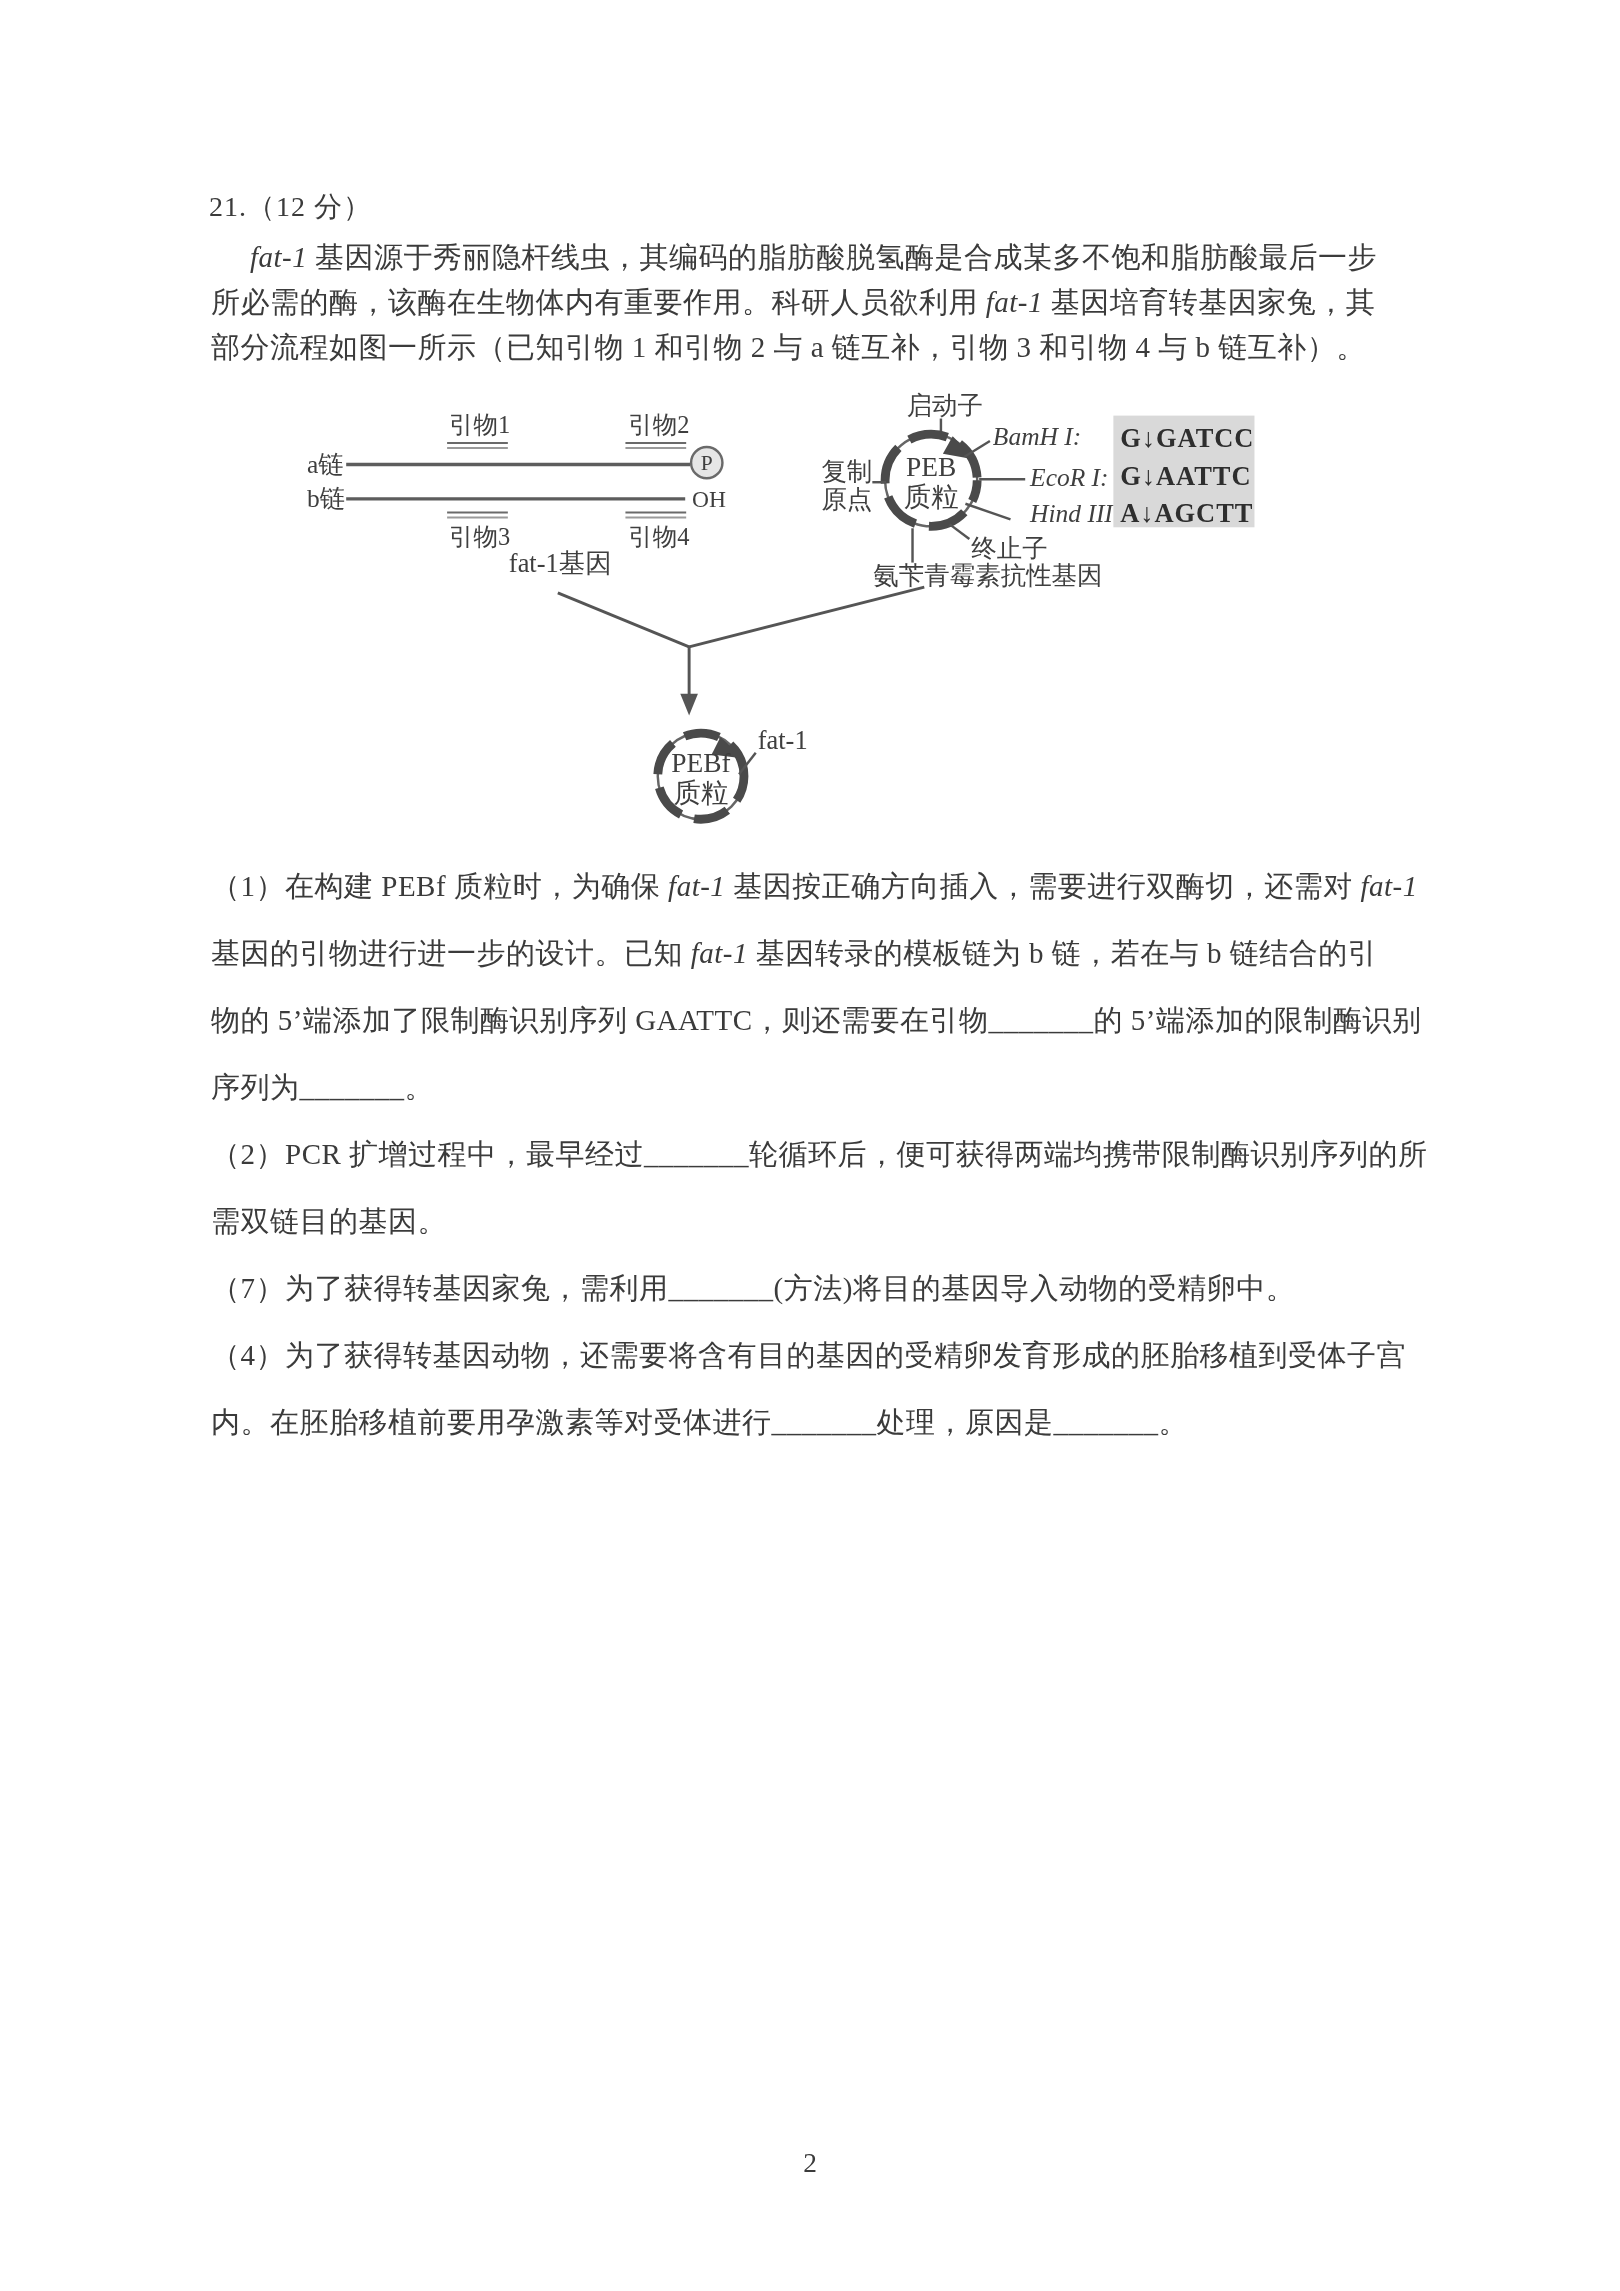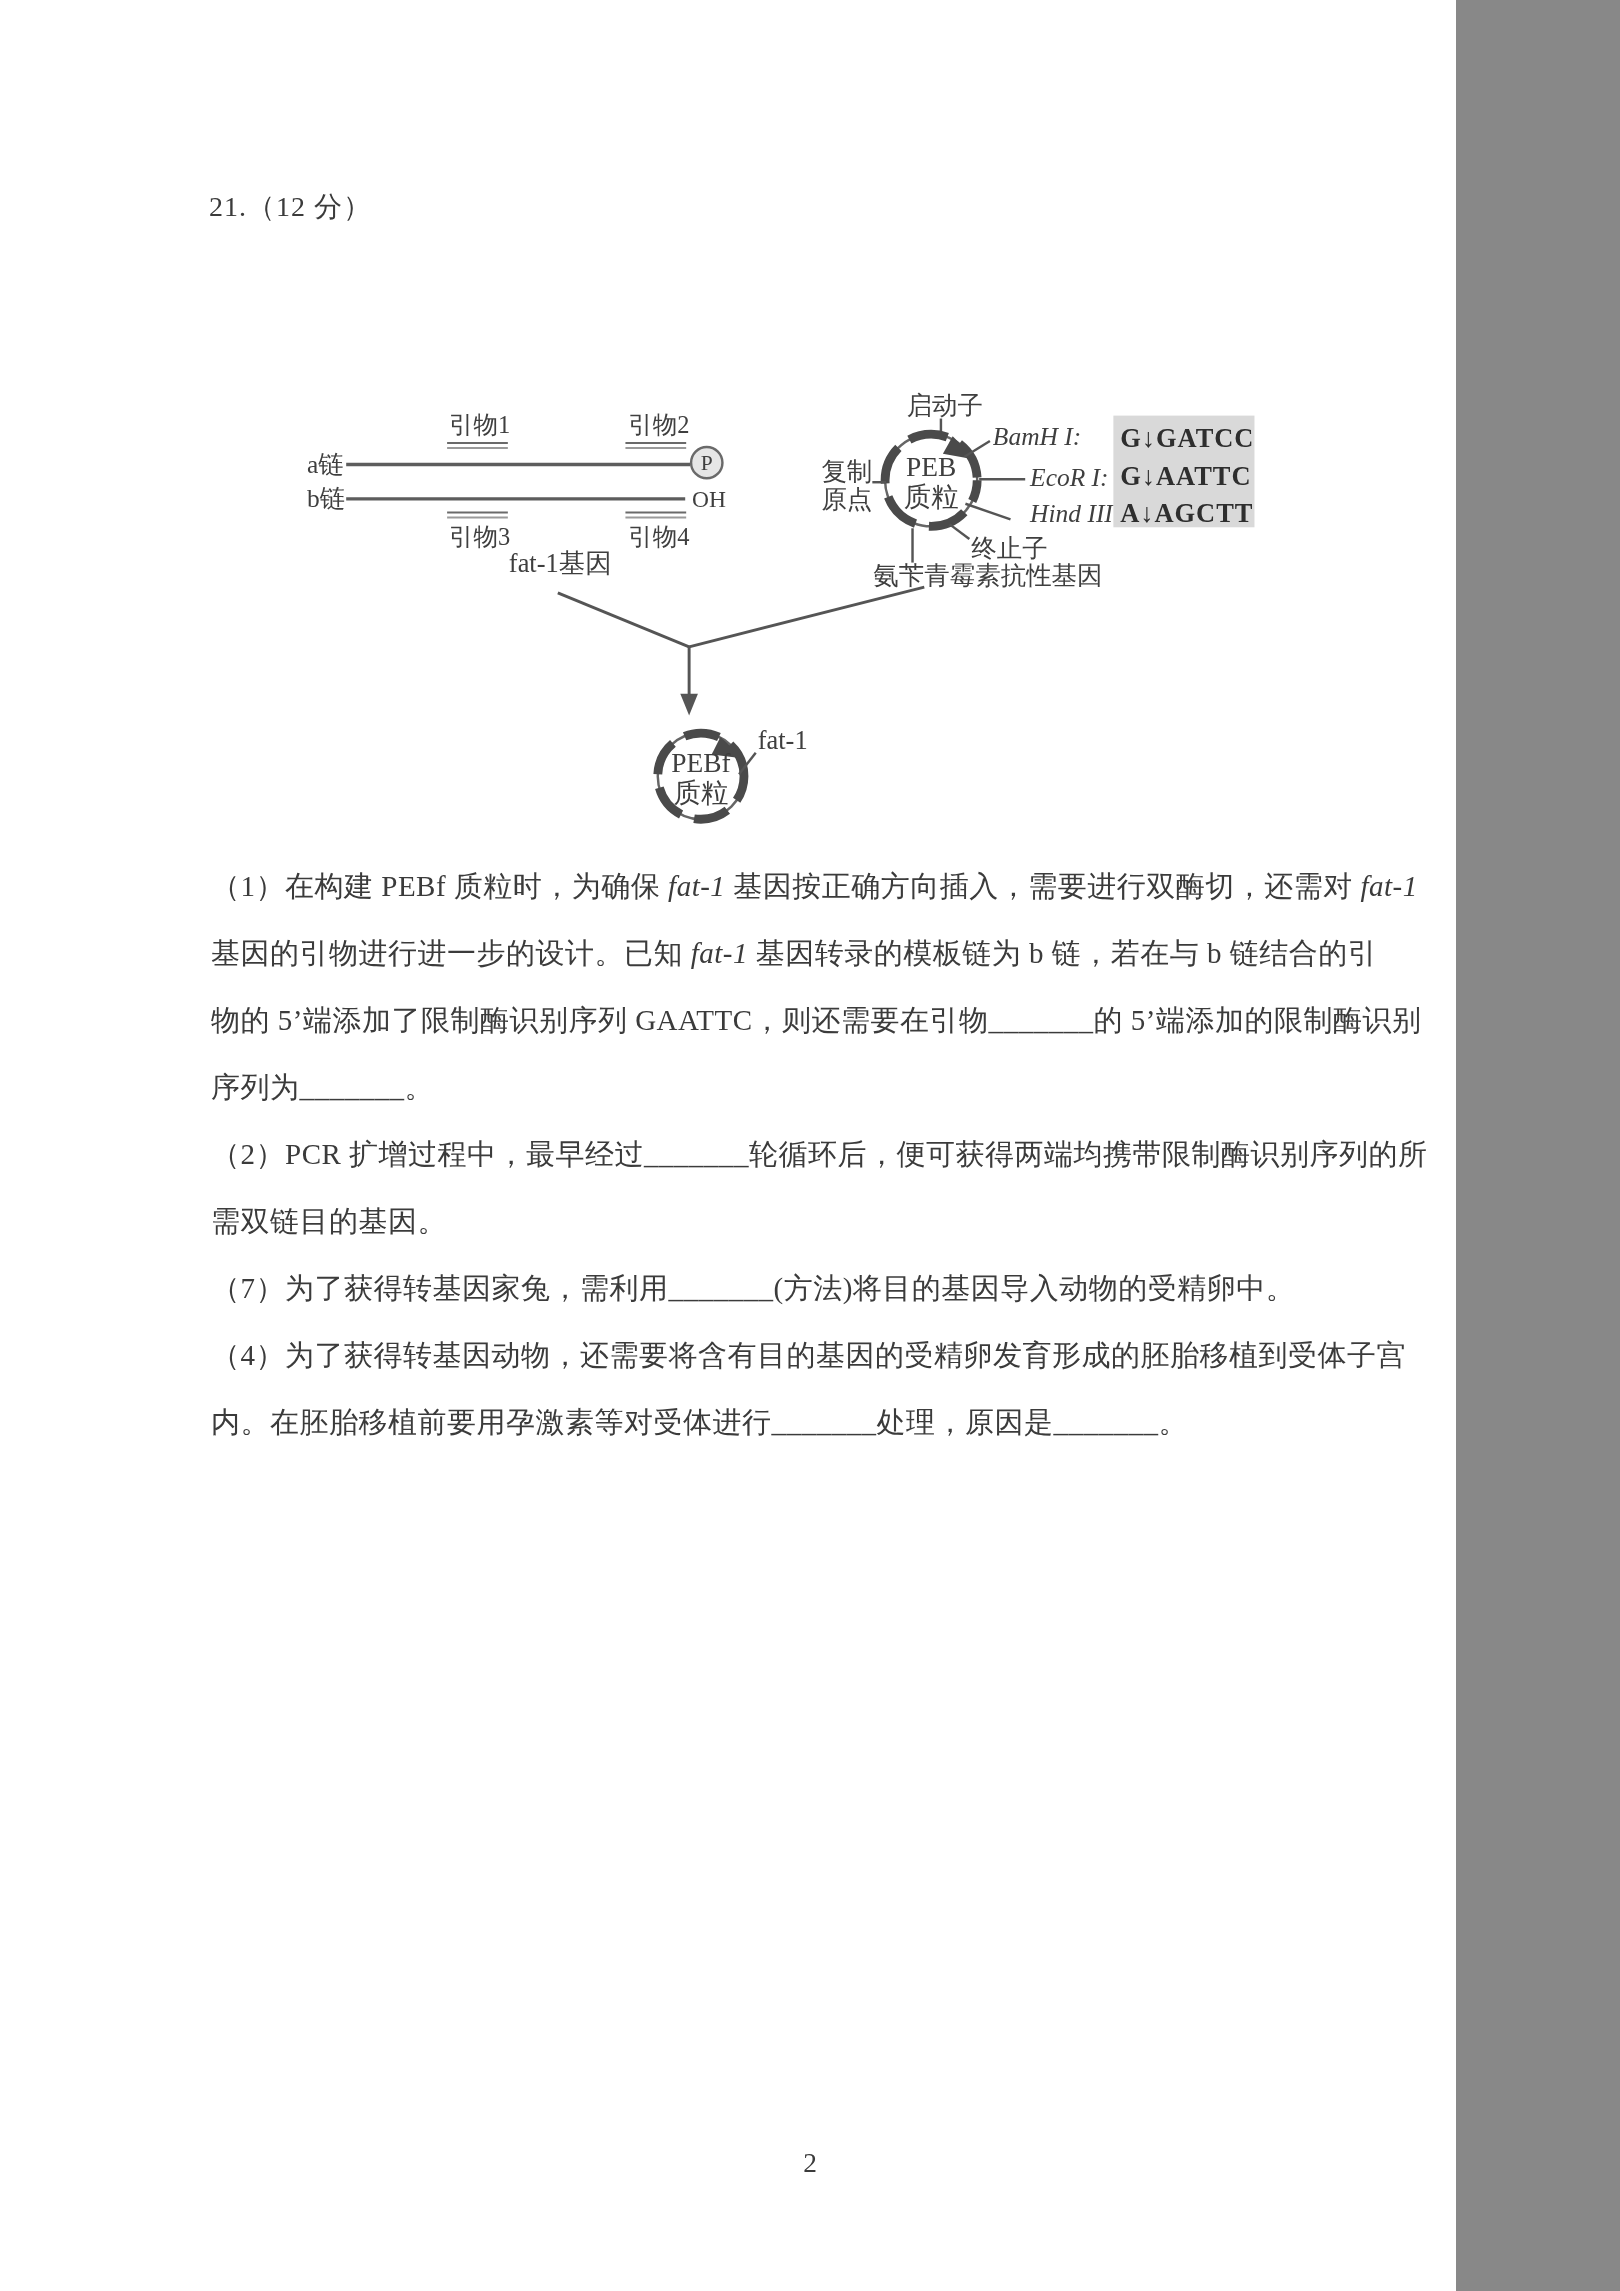--- a/index.html
+++ b/index.html
@@ -1,18 +1,18 @@
 <!DOCTYPE html>
 <html><head>
 <meta charset="utf-8">
 <style>
   html,body{margin:0;padding:0;background:#888;}
   .sheet{
     position:relative;
-    width:1456px;height:2292px;
+    width:1620px;height:2292px;
     background:#ffffff;
     font-family:"Liberation Serif","DejaVu Serif",serif;
     color:#3b3b3b;
     overflow:hidden;
   }
   .abs{position:absolute;}
   .title{left:209px;top:188px;font-size:28px;letter-spacing:1px;}
   .intro{left:211px;top:235px;width:1264px;font-size:29px;letter-spacing:0.5px;}
   .intro p,.questions p{margin:0;height:45px;line-height:45px;white-space:nowrap;}
   .intro .indent{padding-left:39px;}
@@ -28,20 +28,25 @@
   .plasmid-name{font-size:28px;text-anchor:middle;}
   .pagenum{left:0;top:2148px;width:1620px;text-align:center;font-size:27.4px;}
 </style>
 </head>
 <body>
 
 <div class="sheet">
 
   <div class="abs title">21.（12 分）</div>
 
+  <div class="abs intro">
+    <p class="indent"><span class="it">fat-1</span><span> 基因源于秀丽隐杆线虫，其编码的脂肪酸脱氢酶是合成某多不饱和脂肪酸最后一步</span></p>
+    <p><span>所必需的酶，该酶在生物体内有重要作用。科研人员欲利用 </span><span class="it">fat-1</span><span> 基因培育转基因家兔，其</span></p>
+    <p>部分流程如图一所示（已知引物 1 和引物 2 与 a 链互补，引物 3 和引物 4 与 b 链互补）。</p>
+  </div>
 
   <div class="abs diagram">
     <svg width="1068" height="461" viewBox="0 0 1090 470">
 
       <text x="195" y="50" class="dlabel">引物1</text>
       <text x="378" y="50" class="dlabel">引物2</text>
       <line x1="193" y1="60" x2="255" y2="60" stroke="#6a6a6a" stroke-width="2"></line>
       <line x1="193" y1="65" x2="255" y2="65" stroke="#9a9a9a" stroke-width="2"></line>
       <line x1="375" y1="60" x2="437" y2="60" stroke="#6a6a6a" stroke-width="2"></line>
       <line x1="375" y1="65" x2="437" y2="65" stroke="#9a9a9a" stroke-width="2"></line>

